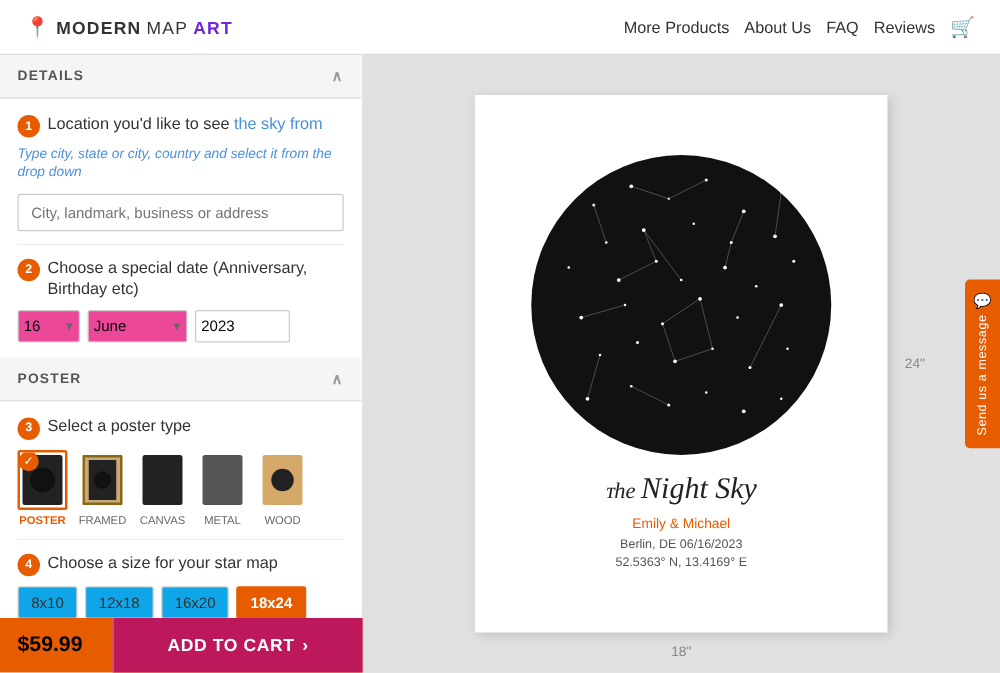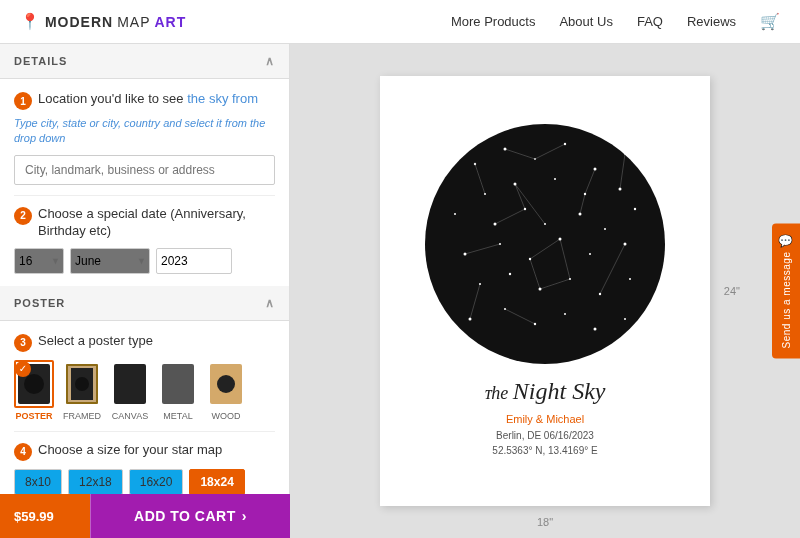--- a/index.html
+++ b/index.html
@@ -20,21 +20,21 @@
       align-items: center;
       gap: 4px;
       font-size: 14px;
       font-weight: bold;
       letter-spacing: 1px;
     }
     .logo-pin { color: #e85c00; font-size: 16px; }
     .logo-modern { color: #333; font-weight: 900; }
     .logo-map { color: #333; font-weight: 400; }
     .logo-art { color: #6d28d9; font-weight: 900; }
-    .nav { display: flex; align-items: center; gap: 24px; }
+    .nav { display: flex; align-items: center; gap: 12px; }
     .nav a { text-decoration: none; color: #333; font-size: 13px; }
     .cart-icon { font-size: 16px; cursor: pointer; }
 
     
     .main-layout {
       display: flex;
       height: calc(538px - 44px);
     }
 
     
@@ -110,21 +110,21 @@
     .date-row {
       display: flex;
       gap: 6px;
       align-items: center;
       margin-top: 8px;
     }
     .date-select {
       border: 1px solid #ccc;
       padding: 5px 4px;
       font-size: 12px;
-      background: #737373;
+      background: #ec4899;
       border-radius: 2px;
       cursor: pointer;
       appearance: none;
       -webkit-appearance: none;
       position: relative;
     }
     .date-select-wrap {
       position: relative;
       display: inline-flex;
       align-items: center;
@@ -276,29 +276,29 @@
       display: flex;
       align-items: center;
       background: #e85c00;
       height: 44px;
       position: absolute;
       bottom: 0;
       left: 0;
       width: 290px;
     }
     .price-label {
-      color: #ffffff;
-      font-size: 13px;
+      color: #000000;
+      font-size: 17px;
       font-weight: bold;
       padding: 0 14px;
       width: 90px;
     }
     .add-to-cart-btn {
       flex: 1;
-      background: #a21caf;
+      background: #be185d;
       border: none;
       color: #fff;
       font-size: 14px;
       font-weight: bold;
       cursor: pointer;
       height: 100%;
       border-left: 1px solid rgba(255,255,255,0.3);
       letter-spacing: 0.5px;
       display: flex;
       align-items: center;

